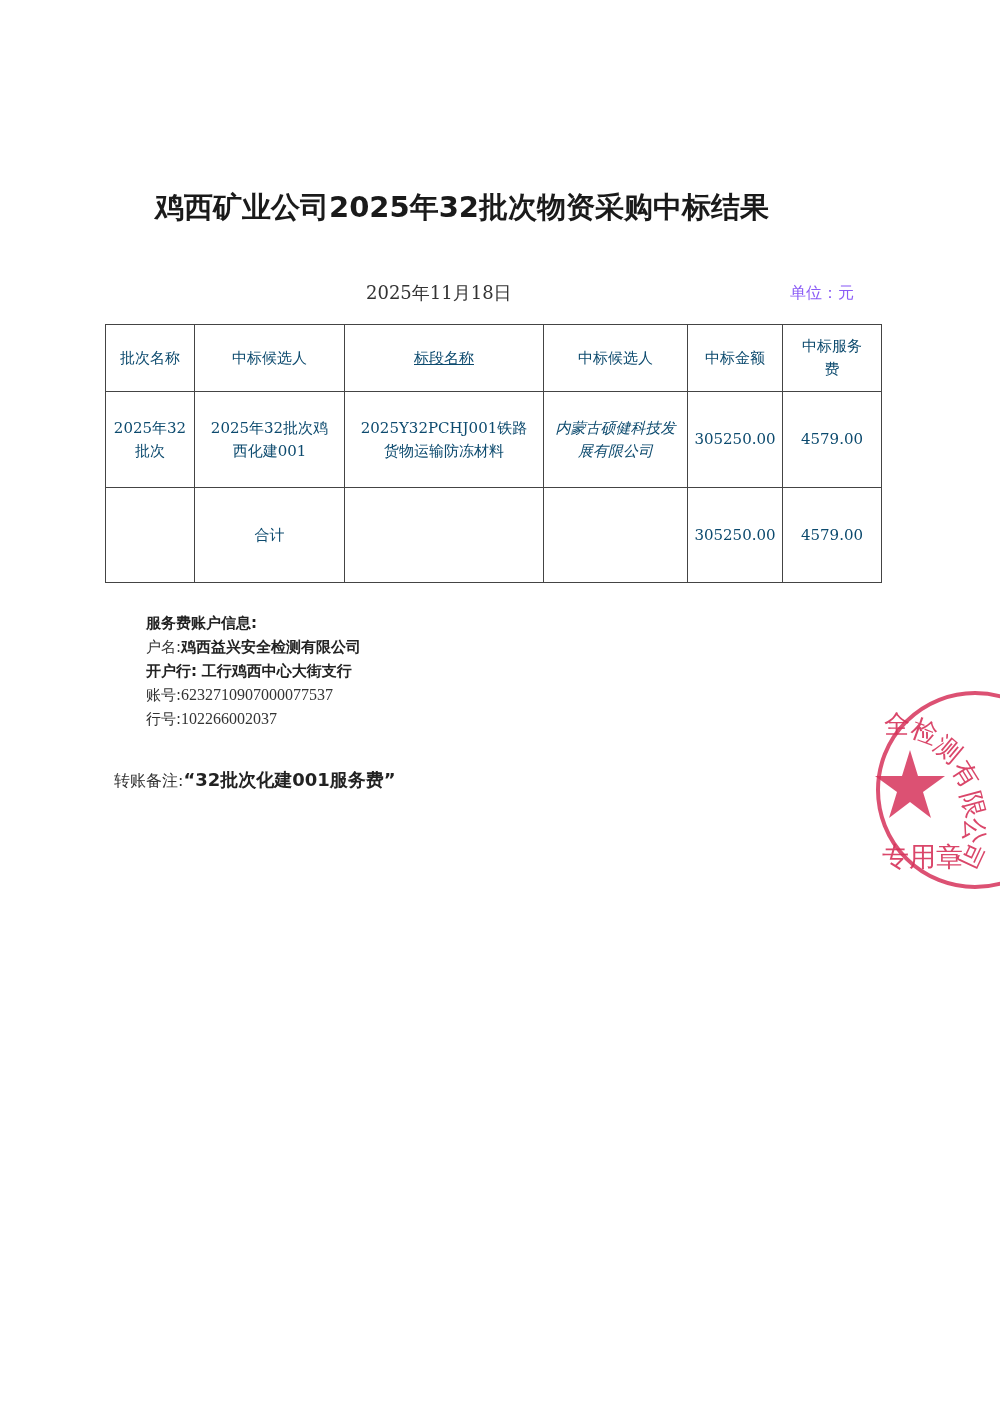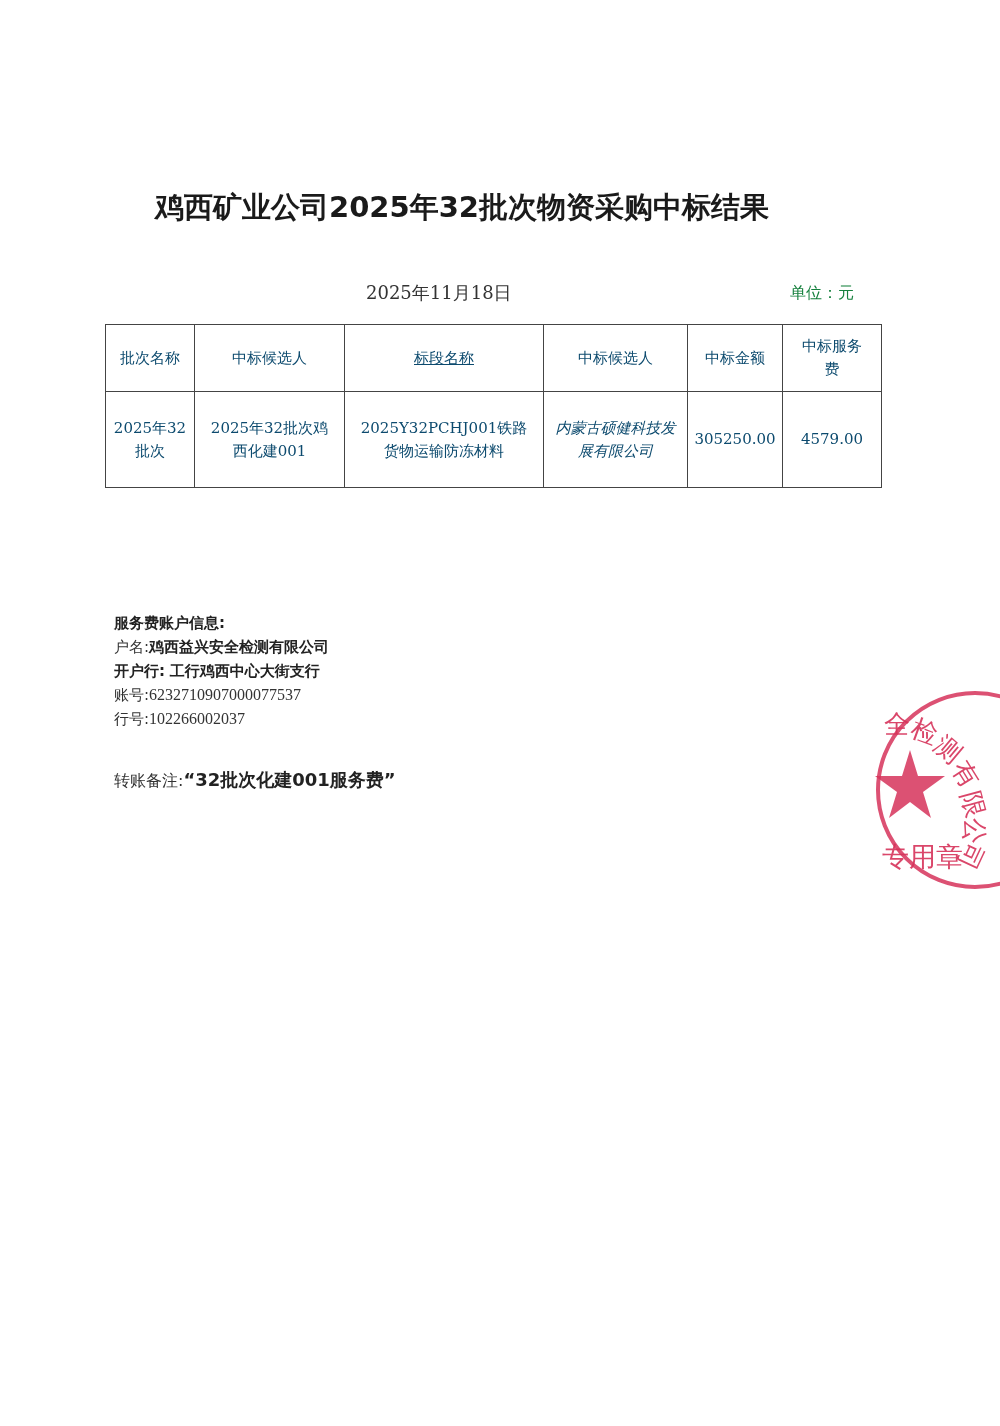--- a/index.html
+++ b/index.html
@@ -6,40 +6,40 @@
     body {
       width: 1000px; height: 1426px; background: #ffffff; position: relative; overflow: hidden;
       font-family: "DejaVu Serif", "Liberation Serif", serif; color: #222;
     }
     .title {
       position: absolute; top: 188px; left: 0; width: 924px; text-align: center;
       font-family: "DejaVu Sans", "Liberation Sans", sans-serif; font-weight: bold;
       font-size: 29px; color: #1a1a1a; letter-spacing: 0px;
     }
     .date { position: absolute; top: 281px; left: 366px; font-size: 18px; color: #333; text-align: right; }
-    .unit { position: absolute; top: 283px; left: 790px; font-size: 16px; color: #15803d; }
+    .unit { position: absolute; top: 283px; left: 790px; font-size: 16px; color: #8b5cf6; }
     table.result {
       position: absolute; top: 324px; left: 105px; border-collapse: collapse;
       font-size: 15px; color: #0c4a6e;
     }
     table.result td {
       border: 1.5px solid #444; text-align: center; vertical-align: middle;
       line-height: 23px; padding: 0 4px;
     }
     .c1 { width: 80px; } .c2 { width: 141px; } .c3 { width: 190px; text-decoration: underline; }
     .c4 { width: 135px; } .c5 { width: 86px; } .c6 { width: 90px; margin-left: 8px; }
     tr.hdr td { height: 66px; }
     tr.row td { height: 95px; }
     tr.sum td { height: 94px; }
     .info {
       position: absolute; top: 611px; left: 114px;
       font-family: "DejaVu Sans", "Liberation Sans", sans-serif; font-size: 15px; color: #333;
       line-height: 24px;
     }
-    .info .line { white-space: nowrap; }
+    .info .line { white-space: nowrap; margin-left: 32px; }
     .info b { font-weight: bold; color: #222; }
     .remark {
       position: absolute; top: 768px; left: 114px;
       font-family: "DejaVu Sans", "Liberation Sans", sans-serif; font-size: 16px; color: #333;
       white-space: nowrap;
     }
     .remark .val { font-size: 18px; font-weight: bold; color: #222; }
     .stamp { position: absolute; top: 688px; left: 870px; width: 130px; height: 205px; overflow: hidden; }
   </style>
 </head>
@@ -57,20 +57,28 @@
     <td class="c3">标段名称</td>
     <td class="c4">中标候选人</td>
     <td class="c5">中标金额</td>
     <td class="c6"><span style="display:inline-block;width:72px;">中标服务费</span></td>
   </tr>
   <tr class="row">
     <td class="c1"><span style="display:inline-block;width:74px;">2025年32批次</span></td>
     <td class="c2"><span style="display:inline-block;width:128px;">2025年32批次鸡西化建001</span></td>
     <td class="c3"><span style="display:inline-block;width:180px;word-break:break-all;">2025Y32PCHJ001铁路货物运输防冻材料</span></td>
     <td class="c4"><span style="display:inline-block;width:122px;font-style:italic;">内蒙古硕健科技发展有限公司</span></td>
+    <td class="c5">305250.00</td>
+    <td class="c6">4579.00</td>
+  </tr>
+  <tr class="sum">
+    <td class="c1"></td>
+    <td class="c2">合计</td>
+    <td class="c3"></td>
+    <td class="c4"></td>
     <td class="c5">305250.00</td>
     <td class="c6">4579.00</td>
   </tr>
 </tbody>
   </table>
 
 <div class="info">
   <div class="line"><b>服务费账户信息:</b></div>
   <div class="line">
     <span>户名:</span><b>鸡西益兴安全检测有限公司</b>

